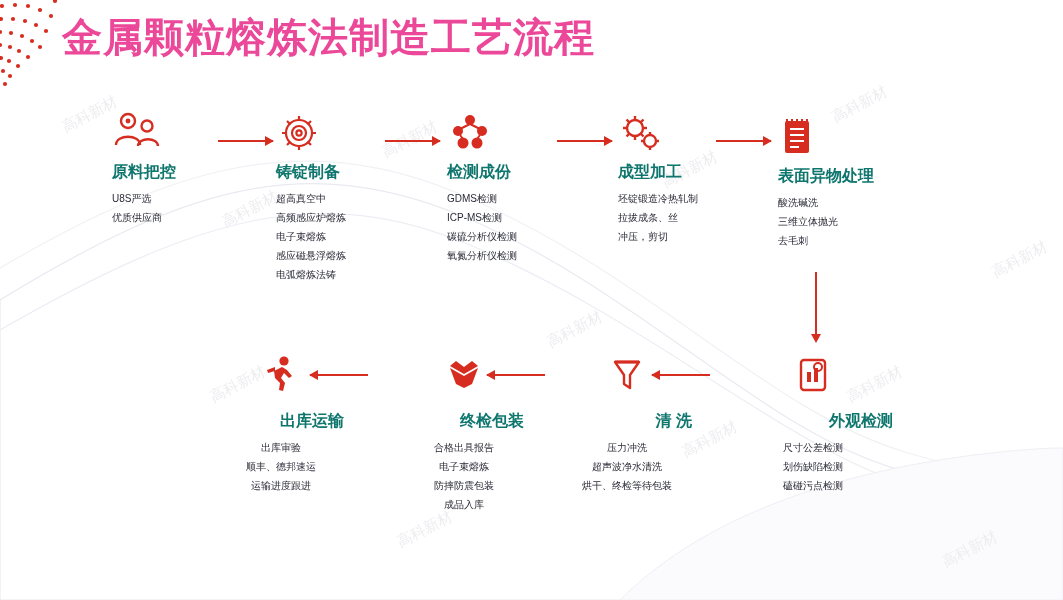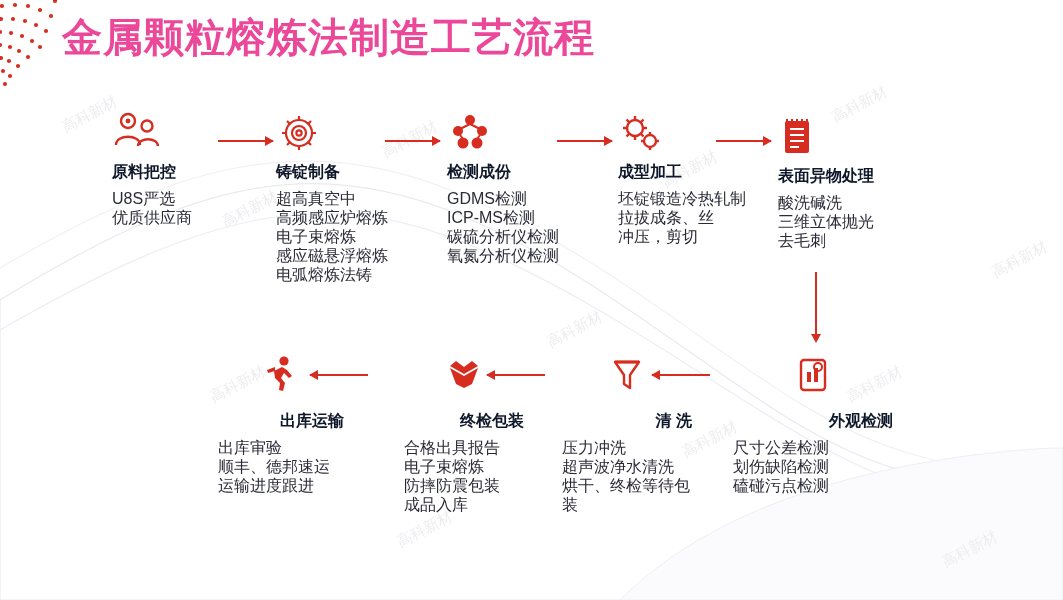--- a/index.html
+++ b/index.html
@@ -27,27 +27,27 @@
     pointer-events:none;user-select:none;
   }
   
   .node{position:absolute;}
   .node .icon{
     height:46px;display:flex;align-items:flex-end;justify-content:flex-start;
     margin-bottom:6px;
   }
   .node .icon svg{display:block;}
   .node .label{
-    font-size:16px;font-weight:bold;color:#0f172a;white-space:nowrap;
+    font-size:16px;font-weight:bold;color:#0f766e;white-space:nowrap;
     margin-bottom:6px;
   }
-  .node .lines{font-size:16px;line-height:19px;color:#2b2b38;}
+  .node .lines{font-size:10px;line-height:19px;color:#2b2b38;}
   .node.center .icon{justify-content:center;}
   .node.center .label{text-align:right;margin-top:13px;}
-  .node.center .lines{text-align:left;}
+  .node.center .lines{text-align:center;}
   
   .arrow{position:absolute;height:2px;background:#d62d20;}
   .arrow::after{
     content:"";position:absolute;right:-1px;top:-4px;
     border-left:9px solid #d62d20;
     border-top:5px solid transparent;
     border-bottom:5px solid transparent;
   }
   .arrow.left::after{
     right:auto;left:-1px;

